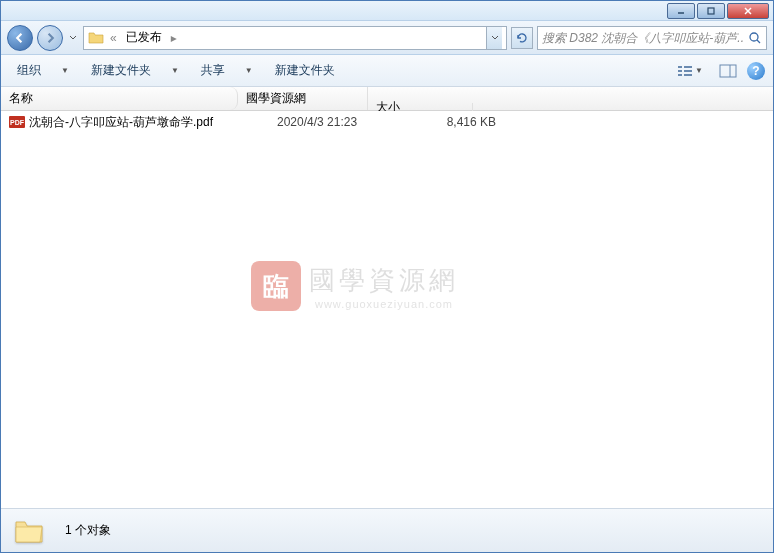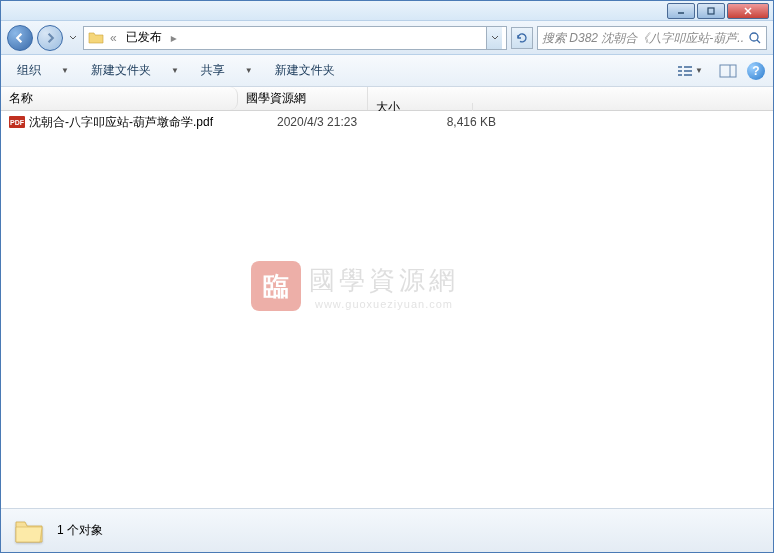--- a/index.html
+++ b/index.html
@@ -59,21 +59,21 @@
 .pdf-icon { width: 16px; height: 12px; background: #c03020; color: #fff; font-size: 7px; font-weight: bold; display: flex; align-items: center; justify-content: center; border-radius: 1px; }
 
 
 .watermark { position: absolute; top: 150px; left: 250px; opacity: 0.45; pointer-events: none; display: flex; align-items: center; gap: 8px; }
 .wm-logo { width: 50px; height: 50px; background: #d85040; border-radius: 8px; color: #fff; display: flex; align-items: center; justify-content: center; font-size: 26px; font-weight: bold; }
 .wm-text { display: flex; flex-direction: column; }
 .wm-main { font-size: 26px; letter-spacing: 4px; color: #b8b8b8; font-family: "SimSun", serif; }
 .wm-sub { font-size: 11px; color: #c0c0c0; letter-spacing: 1px; text-align: center; }
 
 
-.statusbar { height: 44px; background: linear-gradient(#f4f8fc, #e4ecf4); border-top: 1px solid #cdd8e4; display: flex; align-items: center; padding: 0 12px; gap: 12px; font-size: 12px; }
+.statusbar { height: 44px; background: linear-gradient(#f4f8fc, #e4ecf4); border-top: 1px solid #cdd8e4; display: flex; align-items: center; padding: 0 12px; gap: 20px; font-size: 12px; }
 .status-icon { width: 32px; height: 32px; }
 .folder-svg { filter: drop-shadow(0 1px 1px rgba(0,0,0,0.2)); }
 </style>
 </head>
 <body>
 
 <div class="window">
 
   <div class="titlebar">
     <div class="win-btns">

